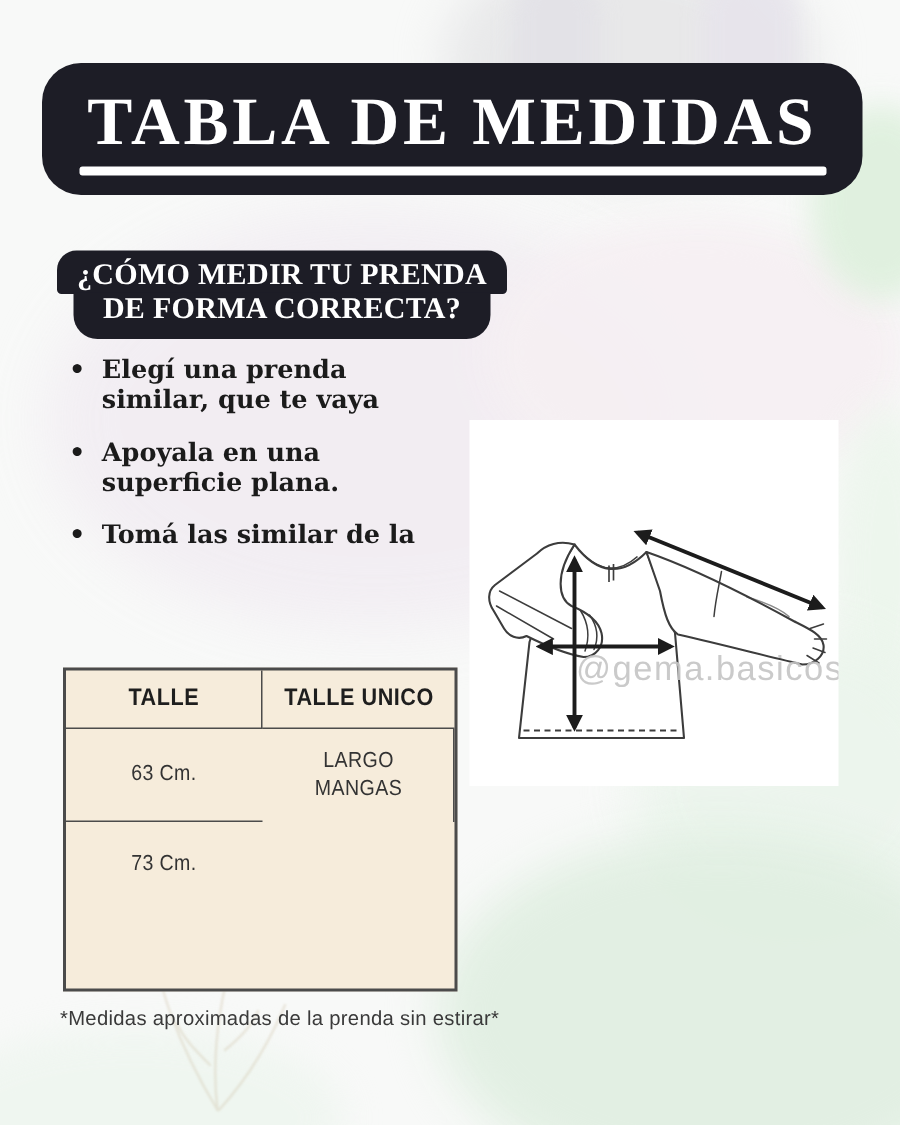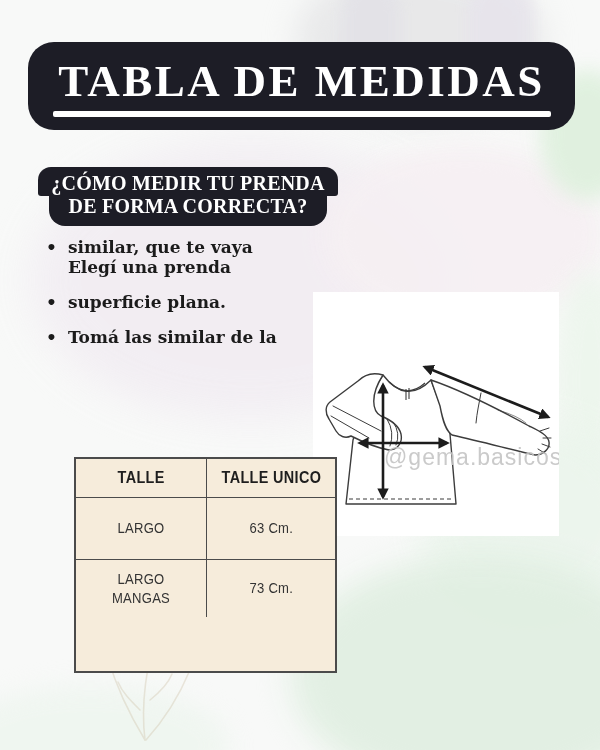--- a/index.html
+++ b/index.html
@@ -44,29 +44,28 @@
 
   
   .bullets{position:absolute;left:46px;top:237px;width:262px;margin:0;padding:0;list-style:none;}
   .bullets li{
     display:flex;gap:11px;margin-bottom:15px;
     font-family:"DejaVu Serif",serif;font-weight:700;font-size:17px;line-height:20px;color:#1b1b1b;
   }
   .dot{flex:0 0 auto;line-height:20px;font-size:17px;}
 
   
-  .diagram{position:absolute;left:313px;top:292px;width:246px;height:244px;background:#ffffff;}
+  .diagram{position:absolute;left:313px;top:280px;width:246px;height:244px;background:#ffffff;}
   .diagram svg{display:block;}
 
   
   .sizetable{
-    position:absolute;left:42px;top:457px;width:263px;height:216px;box-sizing:border-box;
+    position:absolute;left:42px;top:445px;width:263px;height:216px;box-sizing:border-box;
     display:grid;grid-template-columns:131px 1fr;grid-template-rows:39px 62px 57px 1fr;
     border:2px solid #4b4b4b;
-    margin-left:32px;
   }
   .cell{
     display:flex;align-items:center;justify-content:center;text-align:center;
     border-right:1.5px solid #4b4b4b;border-bottom:1.5px solid #4b4b4b;box-sizing:border-box;
   }
   .cell.last-col{border-right:none;}
   .cell.last-row{border-bottom:none;}
   .cond{display:inline-block;transform:scaleX(.9);transform-origin:50% 50%;}
   .th .cond{font-weight:700;font-size:16px;color:#1e1e1e;letter-spacing:.4px;}
   .td .cond{font-weight:400;font-size:14.5px;color:#333;letter-spacing:.3px;line-height:19px;}
@@ -109,27 +108,28 @@
 
   <div class="heading">
     <div class="hl hl-1" style="background:#1d1d26;">¿CÓMO MEDIR TU PRENDA</div>
     <div class="hl hl-2" style="background:#1d1d26;">DE FORMA CORRECTA?</div>
   </div>
 
   <ul class="bullets">
     <li>
       <span class="dot">•</span>
       <div>
+        <div>Elegí una prenda</div>
         <div>similar, que te vaya</div>
-        <div>Elegí una prenda</div>
       </div>
     </li>
     <li>
       <span class="dot">•</span>
       <div>
+        <div>Apoyala en una</div>
         <div>superficie plana.</div>
       </div>
     </li>
     <li>
       <span class="dot">•</span>
       <div>
         <div>Tomá las similar de la</div>
       </div>
     </li>
   </ul>
@@ -179,29 +179,27 @@
 
   <div class="sizetable" style="background:#f6ecdb;">
     <div class="cell th">
       <span class="cond">TALLE</span>
     </div>
     <div class="cell th last-col">
       <span class="cond">TALLE UNICO</span>
     </div>
 
 
-    <div class="cell td label">
-      <span class="cond">LARGO</span>
-    </div>
     <div class="cell td last-col">
       <span class="cond">63 Cm.</span>
     </div>
 
     <div class="cell td label last-row">
       <span class="cond">LARGO MANGAS</span>
     </div>
     <div class="cell td last-col last-row">
       <span class="cond">73 Cm.</span>
     </div>
   </div>
 
+  <div class="footnote">*Medidas aproximadas de la prenda sin estirar*</div>
 
 </div>
 
 </body></html>

